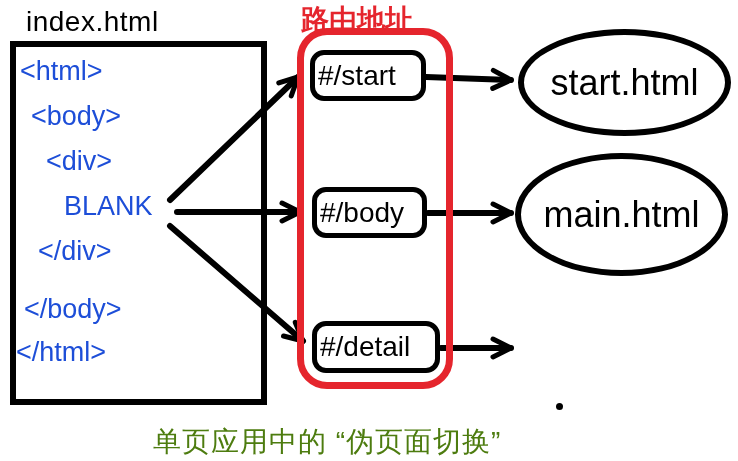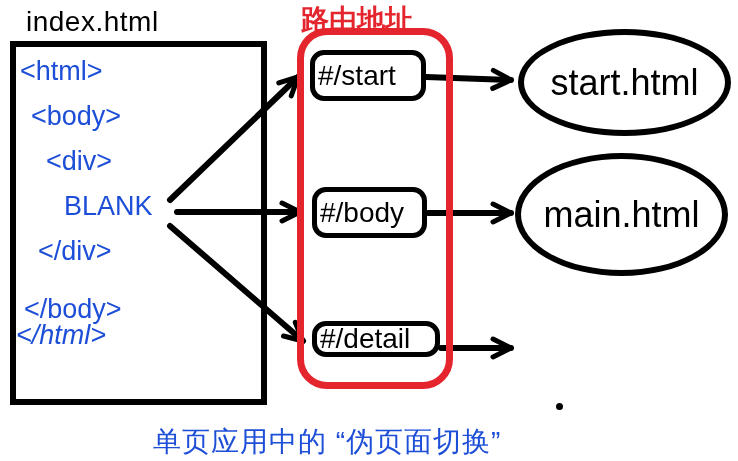--- a/index.html
+++ b/index.html
@@ -46,21 +46,21 @@
     color: #1d4ed8;
     z-index: 3;
     white-space: pre;
   }
   .cl0 { left: 20px; top: 56px; }
   .cl1 { left: 31px; top: 101px; }
   .cl2 { left: 46px; top: 146px; }
   .cl3 { left: 64px; top: 191px; }
   .cl4 { left: 38px; top: 236px; }
   .cl5 { left: 24px; top: 294px; }
-  .cl6 { left: 16px; top: 320px; font-style: italic; }
+  .cl6 { left: 16px; top: 337px; }
 
   
   .router-label {
     left: 301px; top: 1px;
     font-size: 28px;
     font-weight: bold;
     color: #e5252d;
     z-index: 3;
   }
   .router-rect {
@@ -79,21 +79,21 @@
     display: flex;
     align-items: center;
     justify-content: flex-start;
     padding-left: 3px;
     font-size: 28px;
     color: #000;
     z-index: 3;
   }
   .rb-start  { left: 310px; top: 50px;  width: 116px; height: 51px; }
   .rb-main   { left: 312px; top: 187px; width: 115px; height: 51px; }
-  .rb-detail { left: 312px; top: 321px; width: 128px; height: 36px; }
+  .rb-detail { left: 312px; top: 321px; width: 128px; height: 52px; }
 
   
   .page-ellipse {
     border: 6px solid #000;
     border-radius: 50%;
     box-sizing: border-box;
     background: #ffffff;
     display: flex;
     align-items: center;
     justify-content: center;
@@ -101,21 +101,21 @@
     color: #000;
     z-index: 2;
   }
   .pe-start  { left: 518px; top: 29px;  width: 213px; height: 107px; }
   .pe-main   { left: 515px; top: 153px; width: 213px; height: 123px; }
   .pe-detail { left: 517px; top: 293px; width: 209px; height: 115px; }
 
   .caption {
     left: 153px; top: 423px;
     font-size: 28px;
-    color: #1d4ed8;
+    color: #4d7c0f;
     z-index: 3;
     letter-spacing: 1px;
   }
   .stray-dot {
     left: 556px; top: 403px;
     width: 7px; height: 7px;
     border-radius: 50%;
     background: #000;
     z-index: 3;
   }

